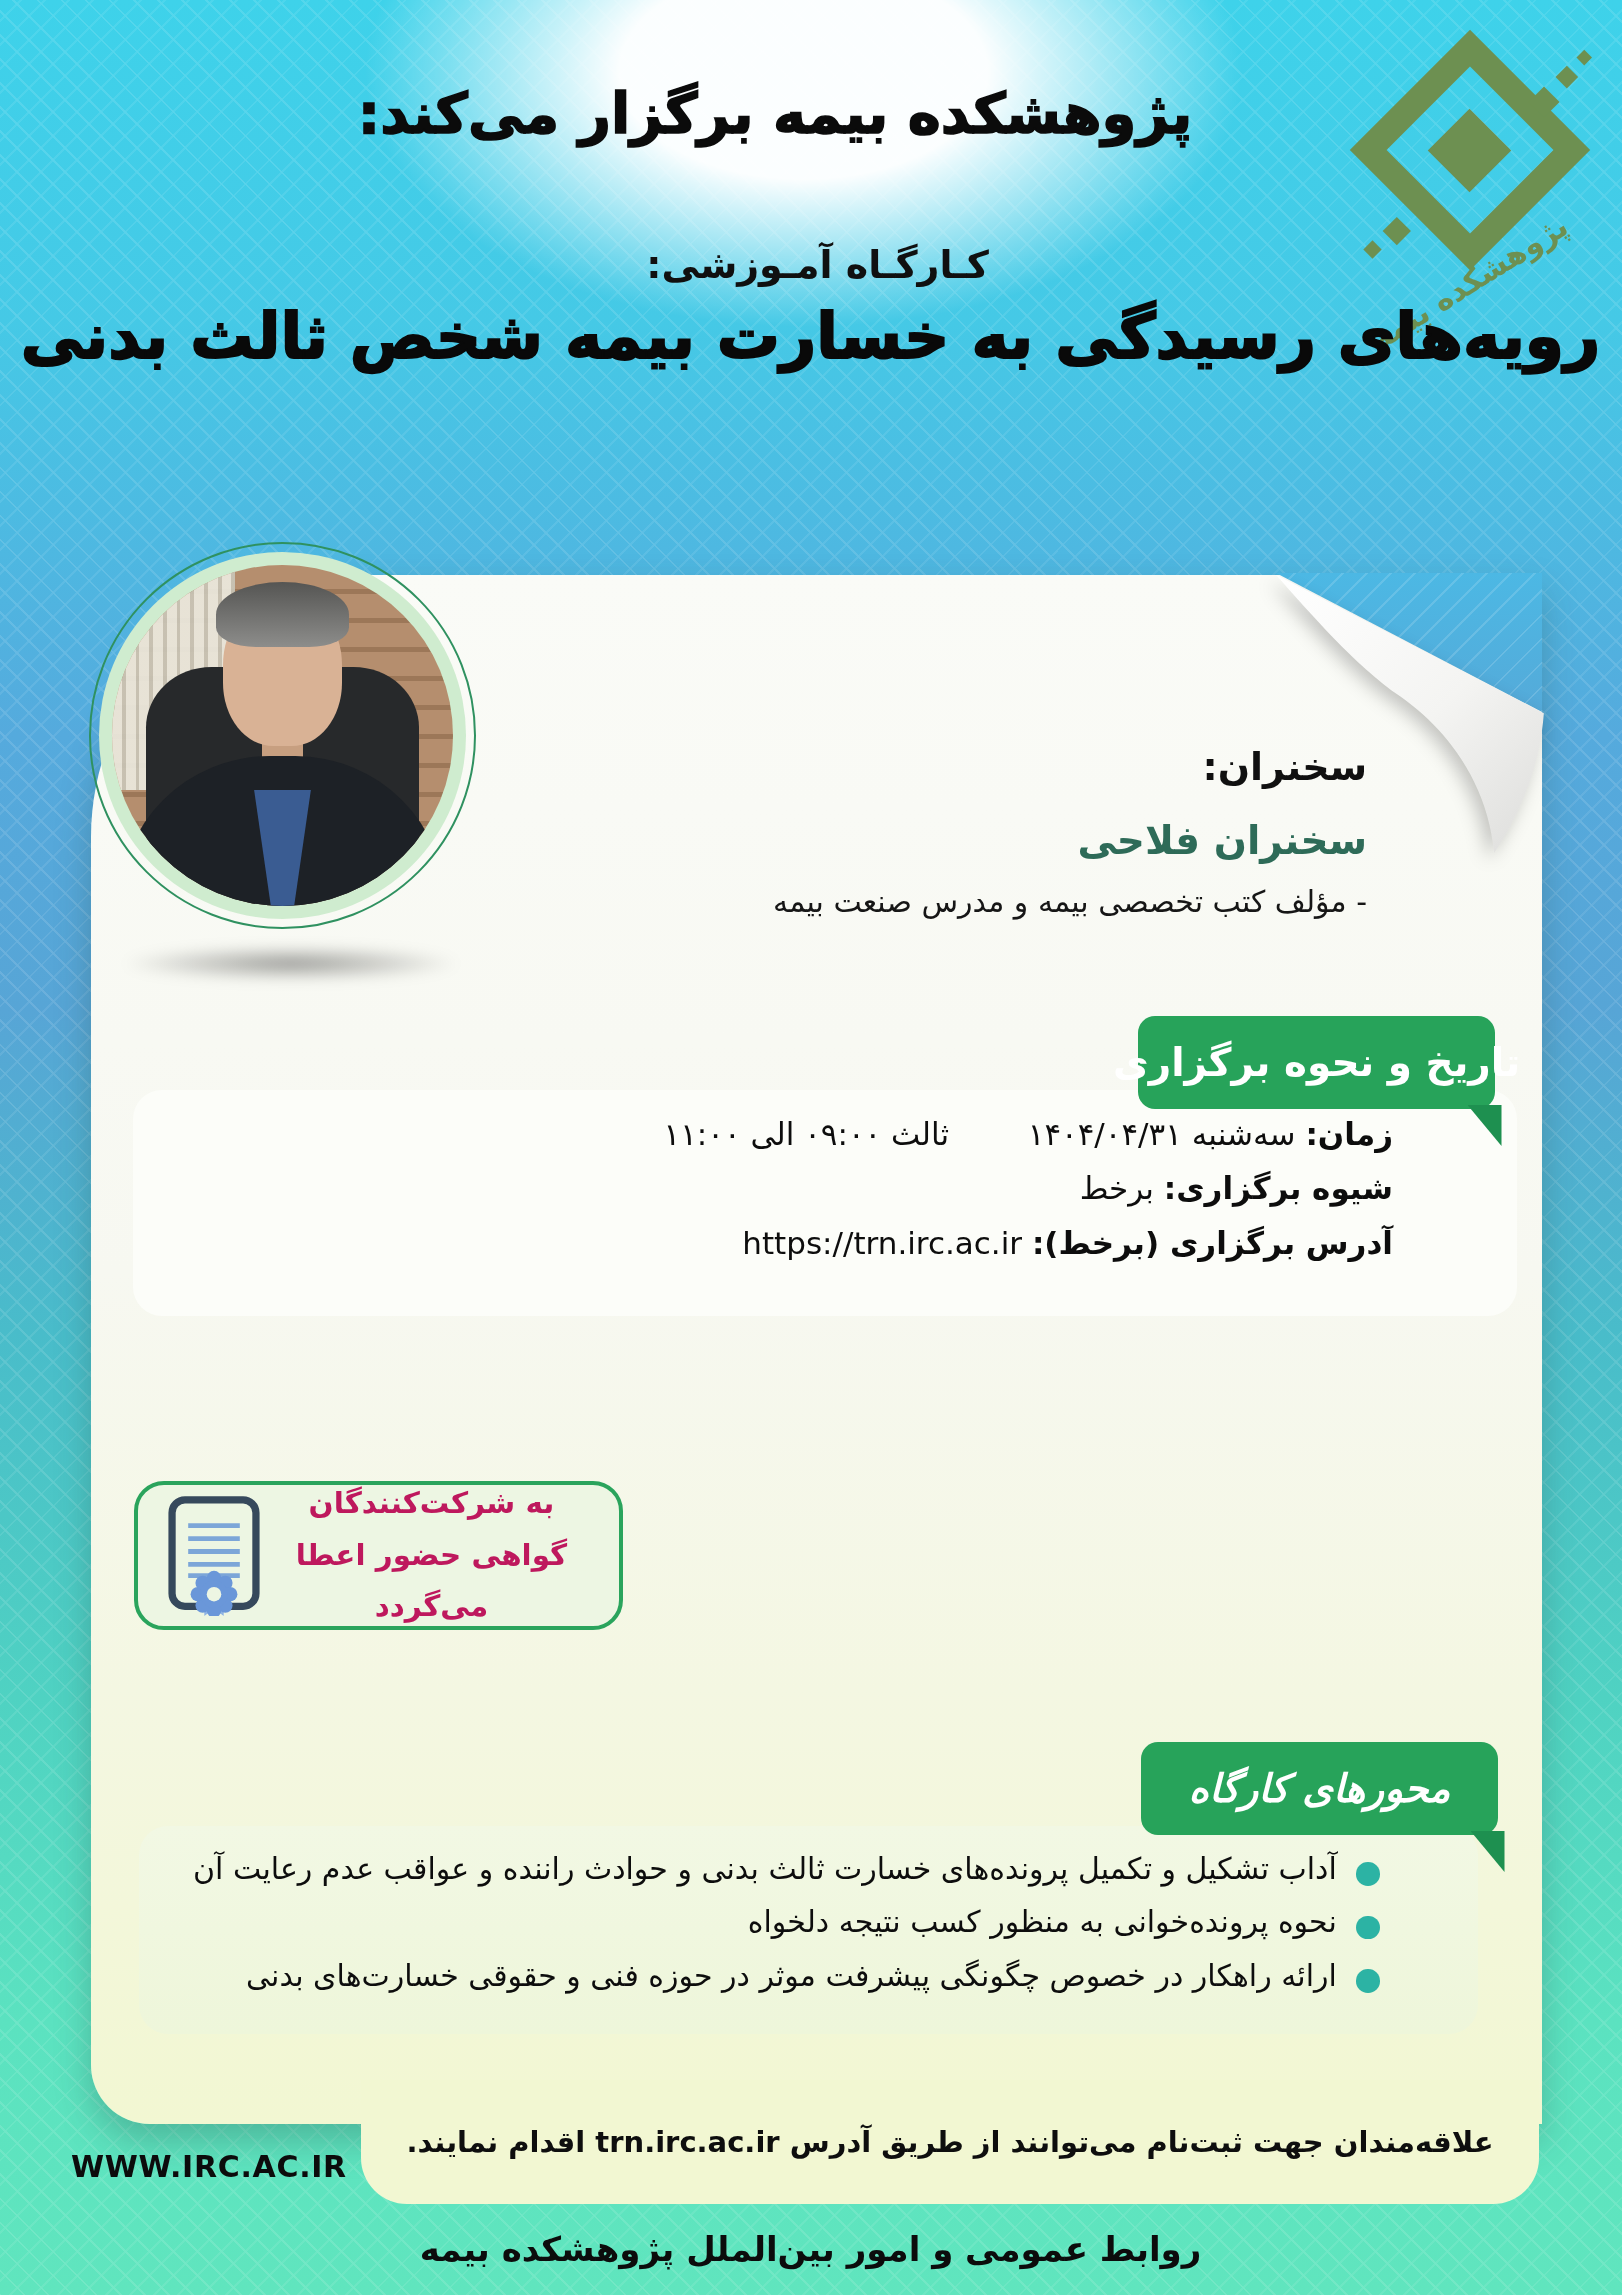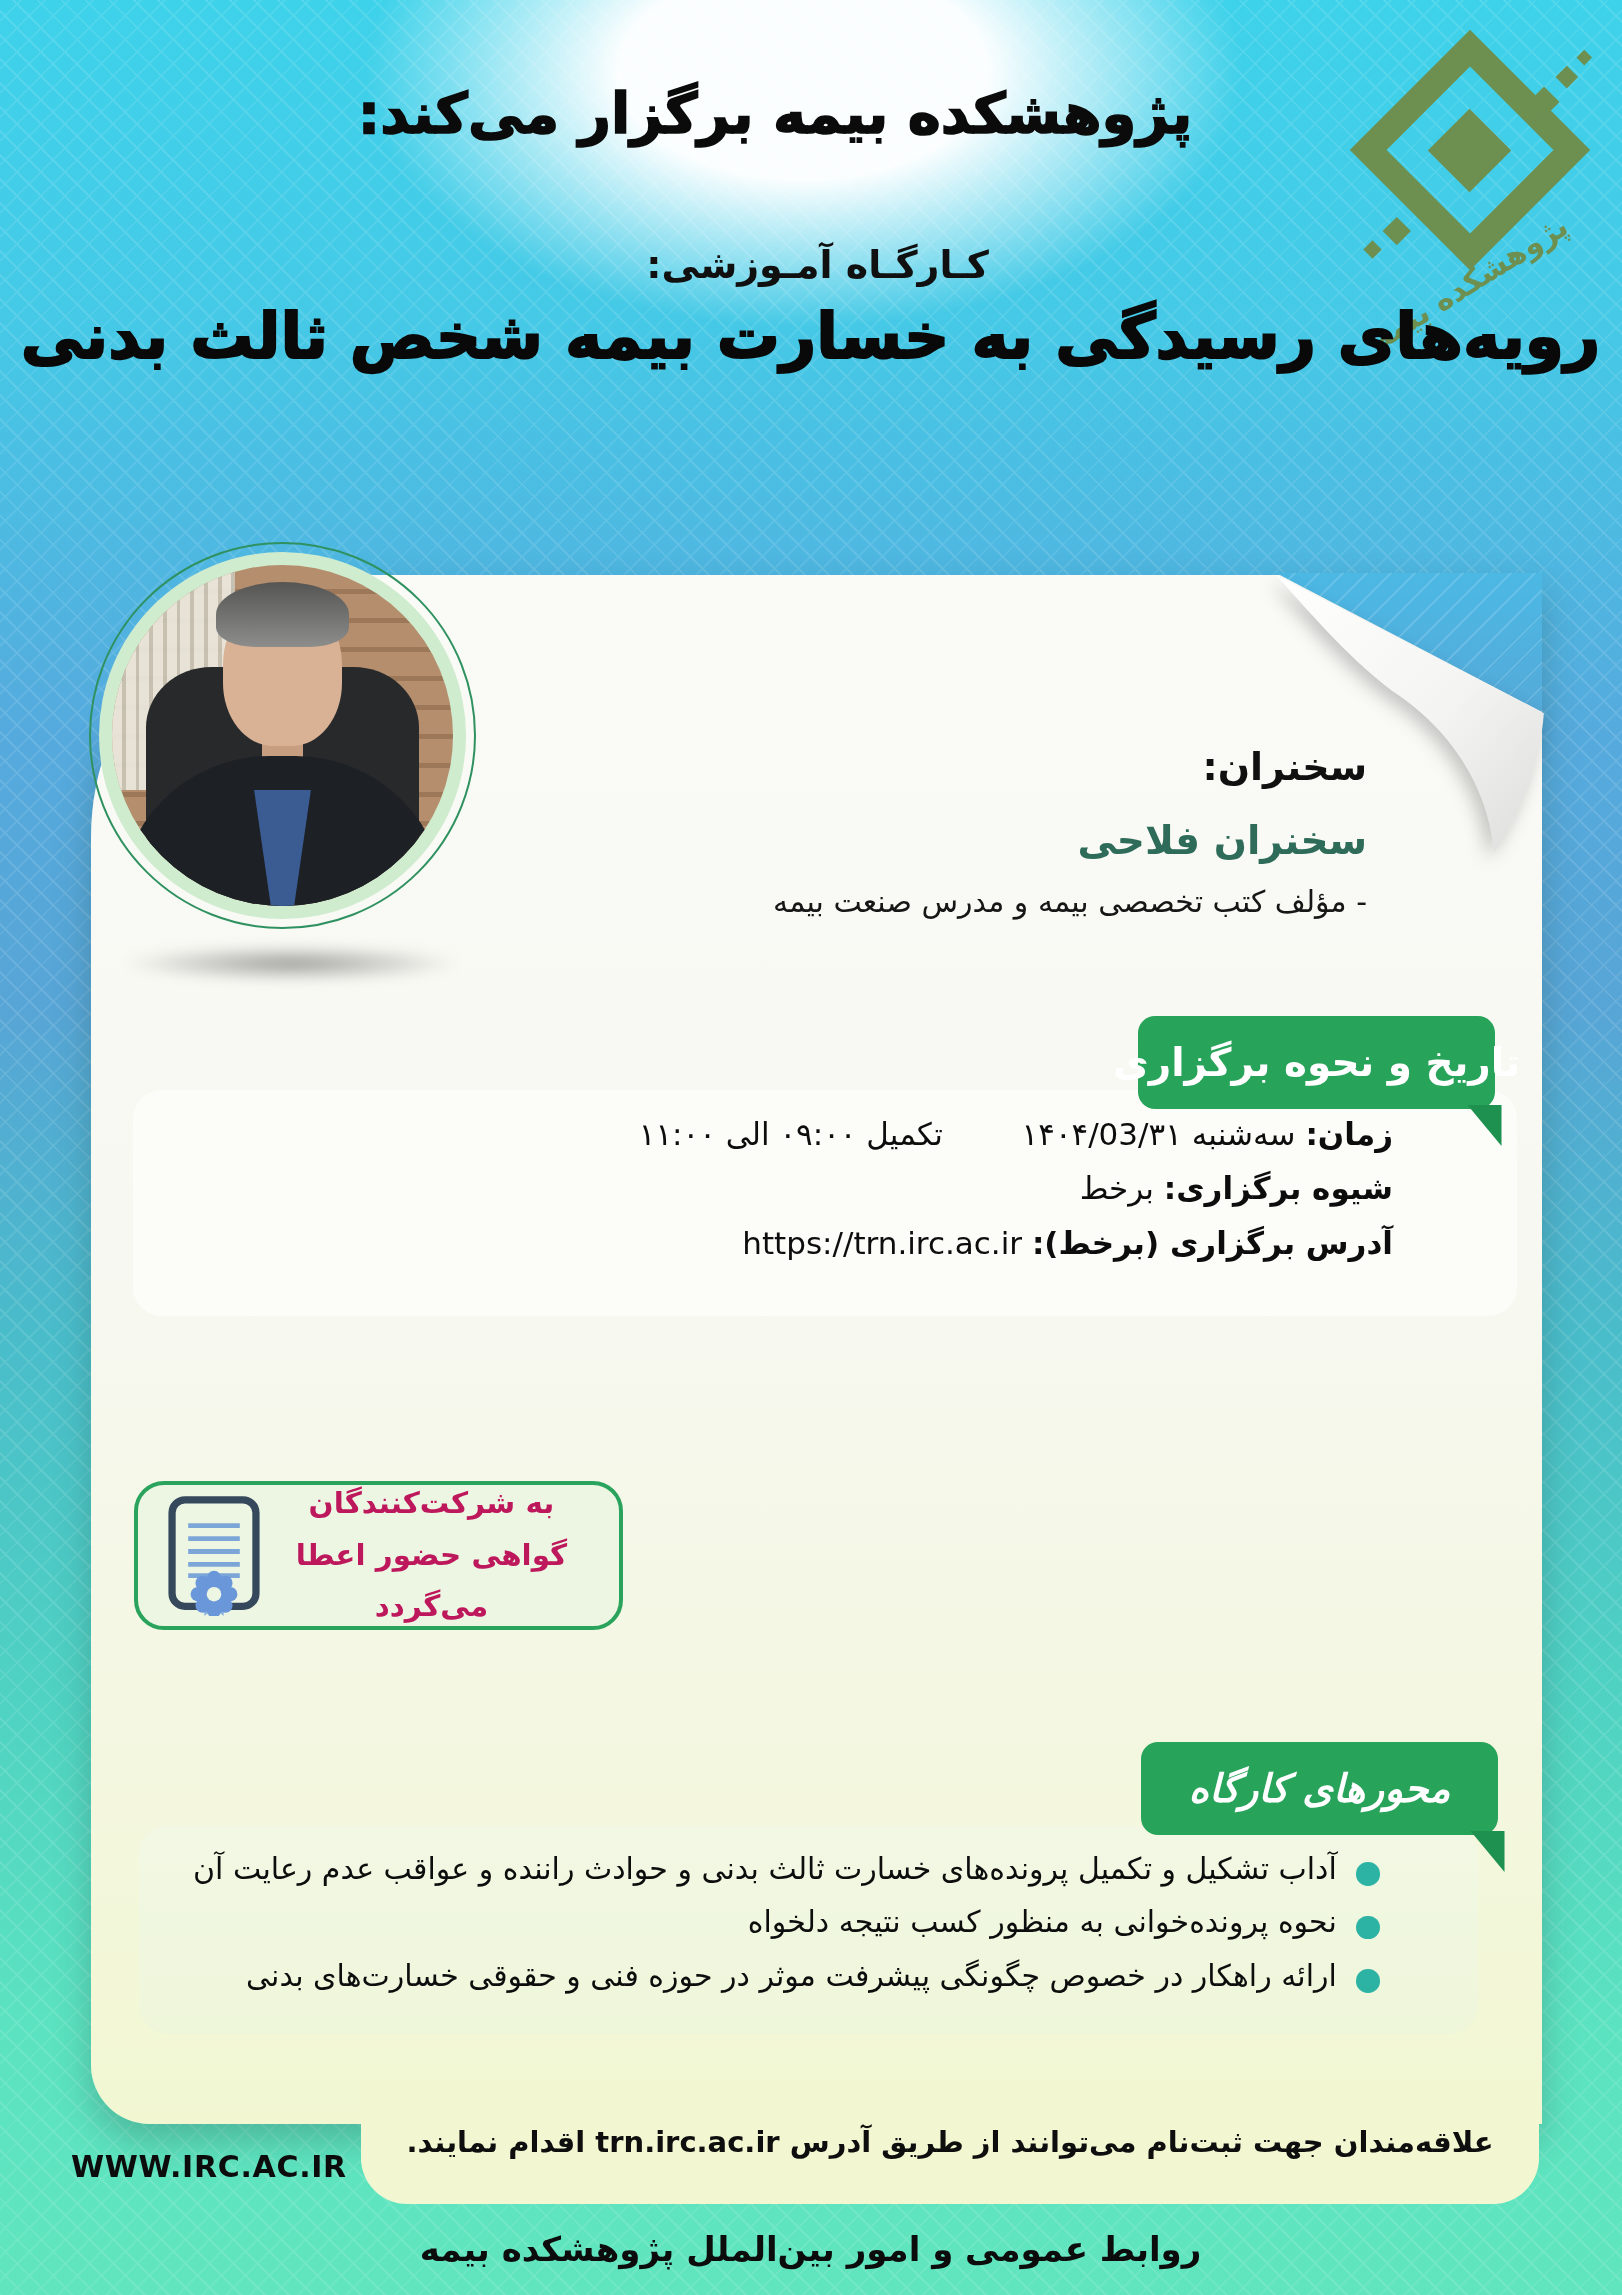--- a/index.html
+++ b/index.html
@@ -169,23 +169,23 @@
   </div>
 
   <div class="ribbon r1">
     <span>تاریخ و نحوه برگزاری</span>
     <i class="tail"></i>
   </div>
 
   <div class="info-card">
     <div class="line">
       <span class="lbl">زمان:</span>
-      <span>سه‌شنبه ۱۴۰۴/03/۳۱</span>
+      <span>سه‌شنبه ۱۴۰۴/۰۴/۳۱</span>
       <span class="gap"></span>
-      <span>تکمیل ۰۹:۰۰ الی ۱۱:۰۰</span>
+      <span>ثالث ۰۹:۰۰ الی ۱۱:۰۰</span>
     </div>
     <div class="line">
       <span class="lbl">شیوه برگزاری:</span>
       <span>برخط</span>
     </div>
     <div class="line">
       <span class="lbl">آدرس برگزاری (برخط):</span>
       <span>https://trn.irc.ac.ir</span>
     </div>
   </div>

